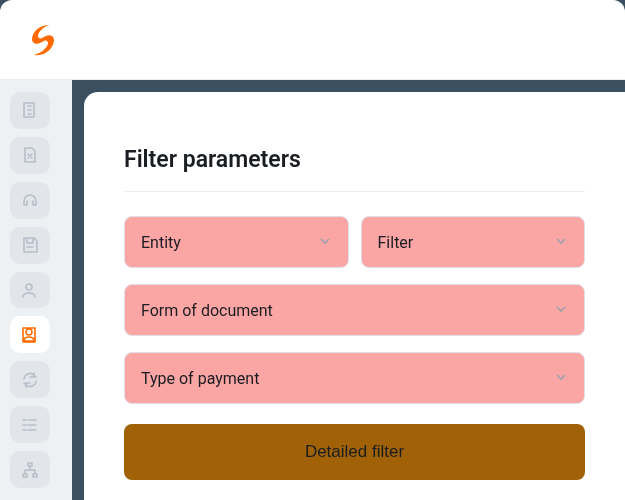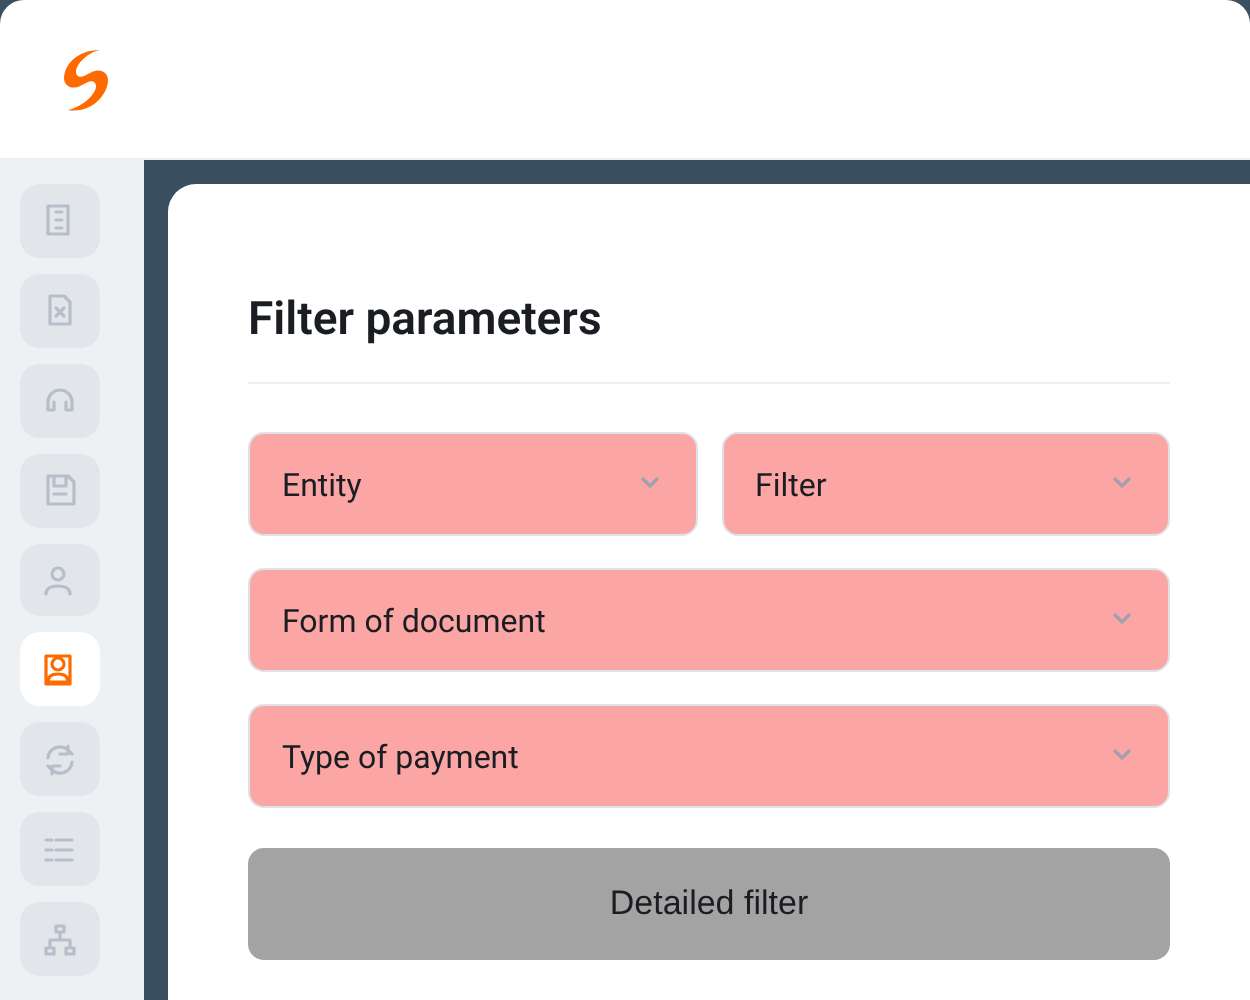--- a/index.html
+++ b/index.html
@@ -75,21 +75,21 @@
   justify-content: space-between;
   padding: 0 16px;
   color: #1a1d21;
   font-size: 16px;
   cursor: pointer;
 }
 .select .chev { color: #9aa3ad; }
 .detailed-btn {
   width: 100%;
   height: 56px;
-  background: #a3a3a3;
+  background: #a16207;
   border: none;
   border-radius: 8px;
   font-size: 17px;
   color: #1a1d21;
   cursor: pointer;
   margin-top: 4px;
 }
 </style>
 </head>
 <body>

